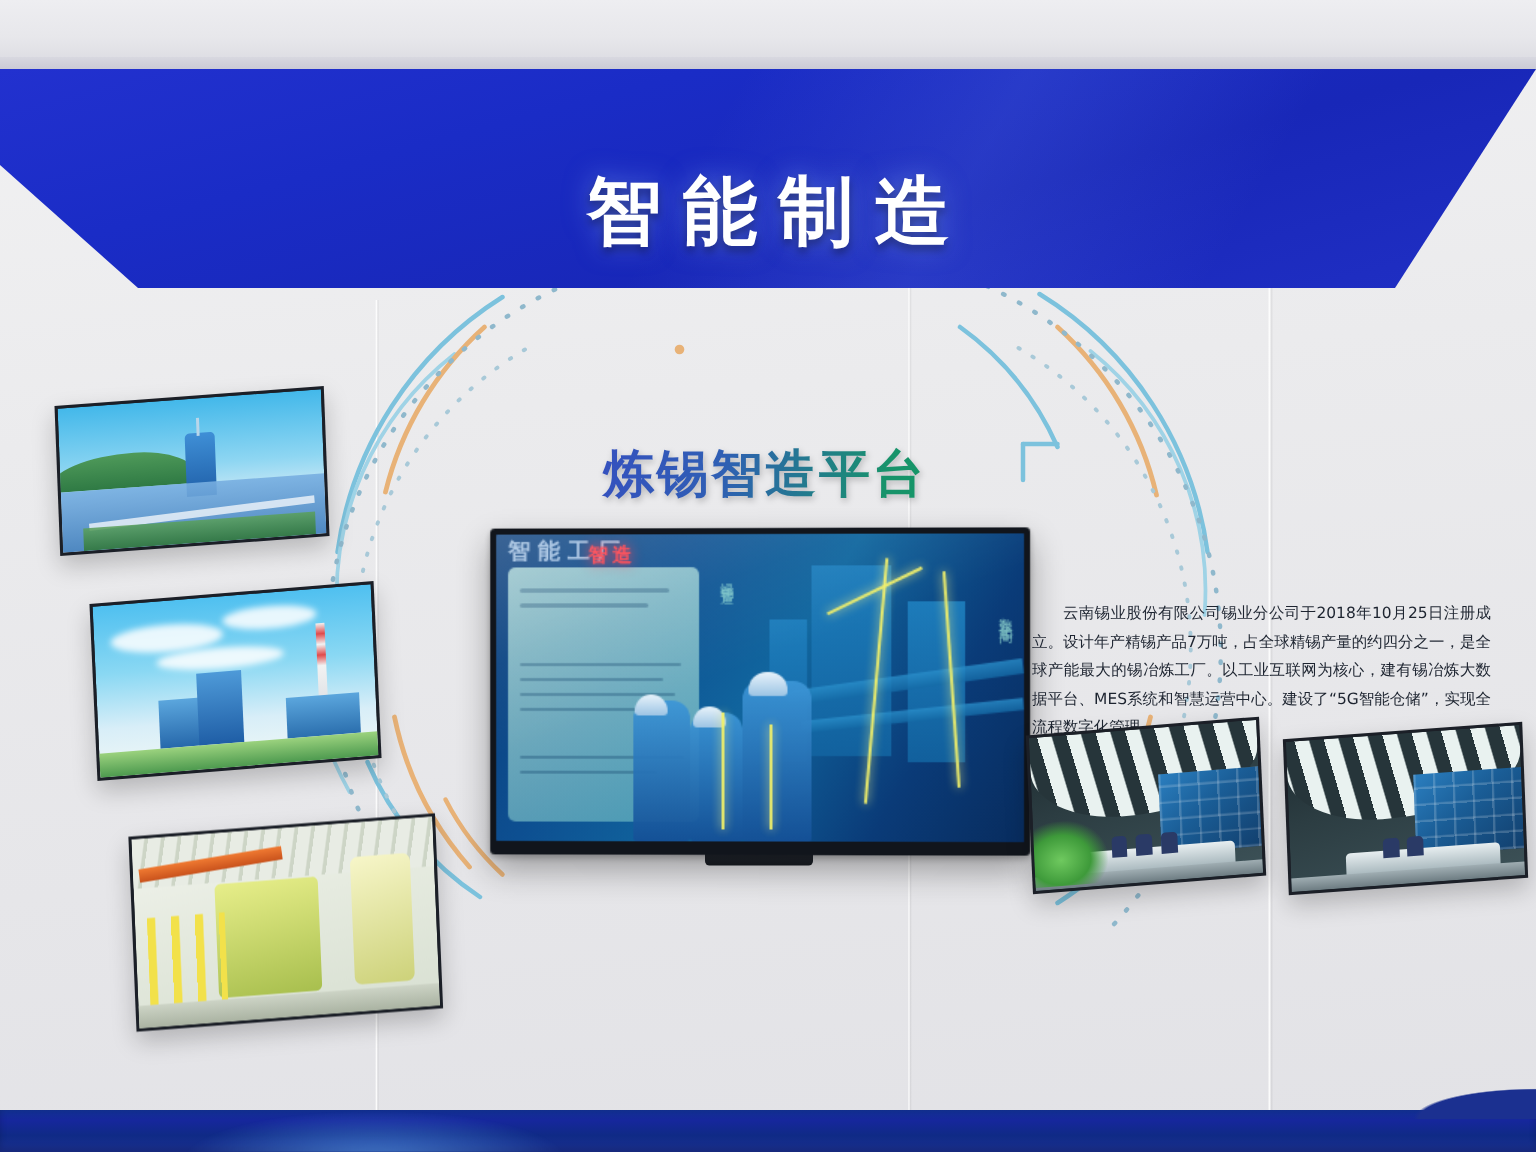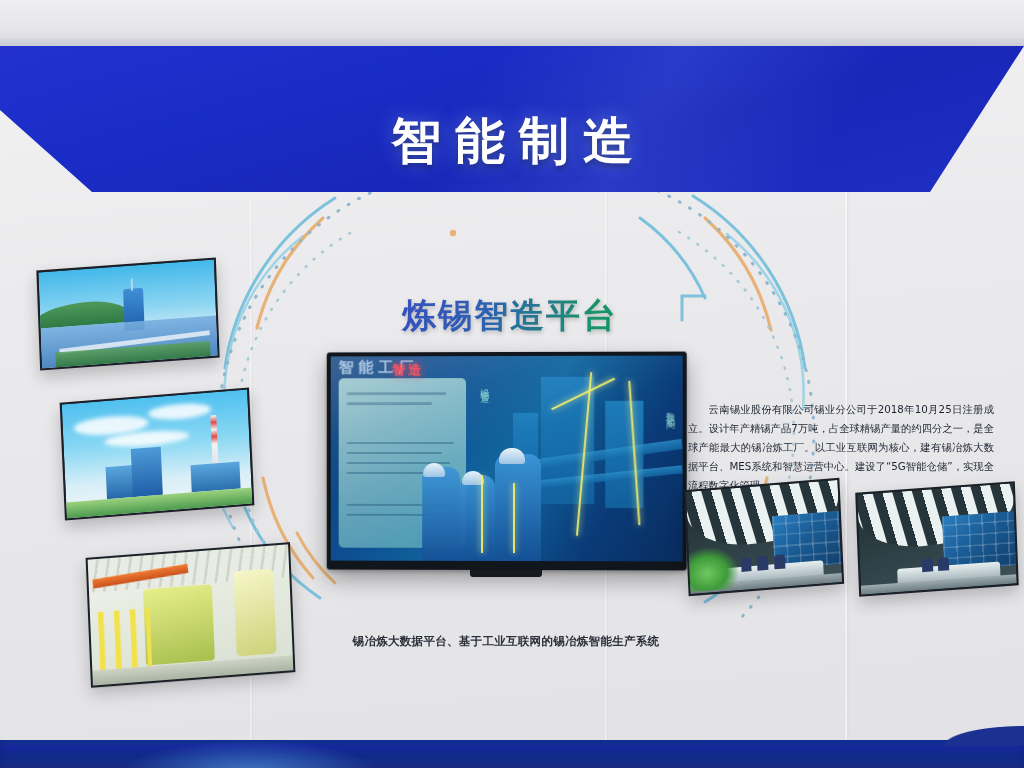--- a/index.html
+++ b/index.html
@@ -356,21 +356,20 @@
 
       <div class="sc-toptext">智能工厂</div>
       <div class="sc-redtext">智造</div>
       <div class="sc-sidetext" style="right:6px;top:24%;">数字化车间</div>
       <div class="sc-sidetext" style="left:42%;top:12%;">绿色智造</div>
 
       <div class="tv-reflect"></div>
     </div>
   </div>
 
-  <div class="cap-sub">锡冶炼大数据平台、基于工业互联网的锡冶炼智能生产系统</div>
 
   <div class="body-text">云南锡业股份有限公司锡业分公司于2018年10月25日注册成立。设计年产精锡产品7万吨，占全球精锡产量的约四分之一，是全球产能最大的锡冶炼工厂。以工业互联网为核心，建有锡冶炼大数据平台、MES系统和智慧运营中心。建设了“5G智能仓储”，实现全流程数字化管理。</div>
 
   <div class="photo" id="photo-1">
     <div class="inner">
       <div class="p1-sky"></div>
       <div class="p1-hill"></div>
       <div class="p1-tower"></div>
       <div class="p1-mast"></div>
       <div class="p1-blocks"></div>

